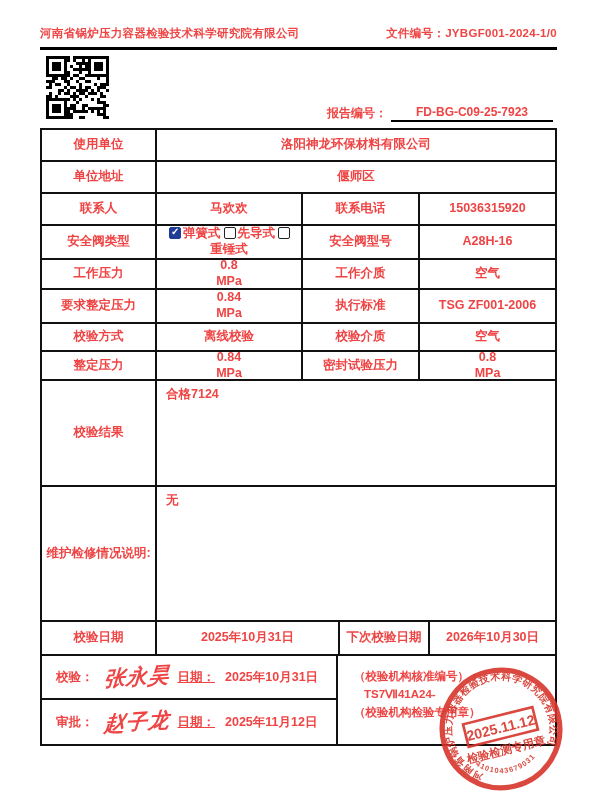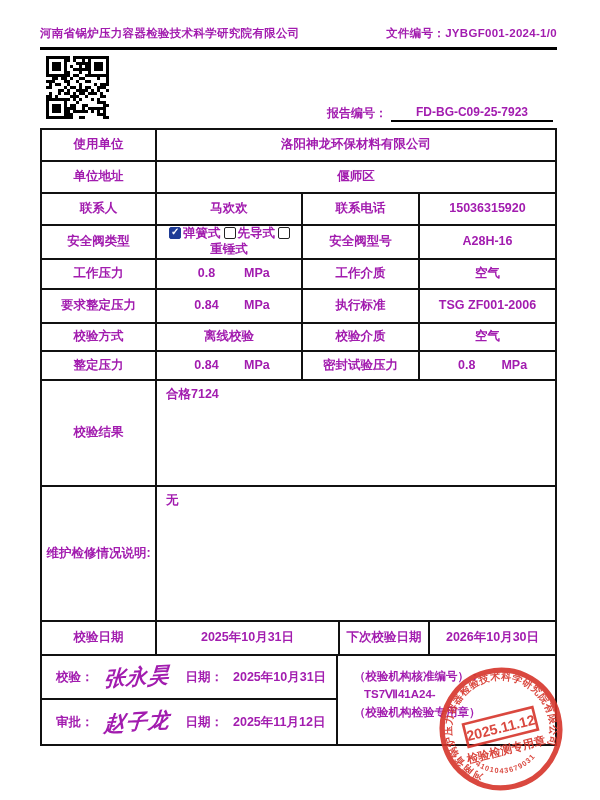--- a/index.html
+++ b/index.html
@@ -1,18 +1,18 @@
 <!DOCTYPE html>
 <html><head>
 <meta charset="utf-8">
 <style>
   html,body { margin:0; padding:0; background:#f2f2f2; }
   .page {
     position:relative; width:600px; height:800px; margin:0 auto;
-    background:#fff; overflow:hidden; color:#a21caf;
+    background:#fff; overflow:hidden; color:#ef4444;
     font-family:"Liberation Sans", sans-serif; font-weight:700;
   }
   
   .header-bar {
     margin:26px 43px 0 40px; display:flex; justify-content:space-between;
     align-items:flex-end; border-bottom:3px solid #000; padding-bottom:6px;
     font-size:11.5px; letter-spacing:0.3px;
   }
   
   .title-block { position:relative; height:76px; margin:0 43px 0 40px; }
@@ -36,21 +36,21 @@
     line-height:1.25;
   }
   .cell:first-child { border-left:none; }
   .c1 { width:113px; } .c2 { width:146px; } .c3 { width:117px; } .c4 { flex:1; }
   .d1 { width:113px; } .d2 { width:183px; } .d3 { width:90px; }  .d4 { flex:1; }
   .h30{height:30px;} .h28{height:28px;} .h32{height:32px;} .h26{height:26px;} .h27{height:27px;}
   .tall-content { justify-content:flex-start; align-items:flex-start; text-align:left; padding:6px 9px; }
   .r-result  { height:104px; }
   .r-maint   { height:133px; }
   
-  .pcell { display:flex; align-items:center; padding:12px; }
+  .pcell { display:flex; align-items:center; padding:12px;flex-direction:column; }
   .pv { flex:1.25; text-align:center; }
   .pu { flex:0.75; text-align:left; }
   
   .ckgroup { display:inline; }
   .ck {
     width:12px; height:12px; border:1.5px solid #222; border-radius:2px;
     display:inline-block; vertical-align:-2px; margin:0 2px 0 3px;
     background:#fff; position:relative; box-sizing:border-box;
   }
   .ck.checked { background:#1f3c96; border-color:#1f3c96; }
@@ -61,21 +61,21 @@
   
   .sig-block { display:flex; border-top:2px solid #111; }
   .sig-left { width:296px; border-right:2px solid #111; box-sizing:border-box; }
   .sig-row { height:42px; display:flex; align-items:center; padding:0 4px 0 14px; font-size:12.5px; }
   .sig-row.second { border-top:2px solid #111; height:44px; }
   .sig-name {
     font-family:"Liberation Serif", serif; font-style:italic; font-weight:700;
     font-size:21px; transform:rotate(-4deg) skewX(-8deg); margin:0 8px 0 10px;
     white-space:nowrap; letter-spacing:1px;
   }
-  .sig-date-label { margin-left:8px; }
+  .sig-date-label { margin-left:0;text-decoration:underline; }
   .sig-date { margin-left:10px; }
   .sig-right { flex:1; position:relative; padding:12px 0 0 16px; font-size:11.5px; line-height:1.55; box-sizing:border-box; }
   .org-lines div { white-space:nowrap; }
   .org-lines .l2 { padding-left:10px; }
   
   .stamp { position:absolute; left:438px; top:666px; width:126px; height:126px; opacity:0.9; pointer-events:none; }
 </style>
 </head>
 <body>
 

